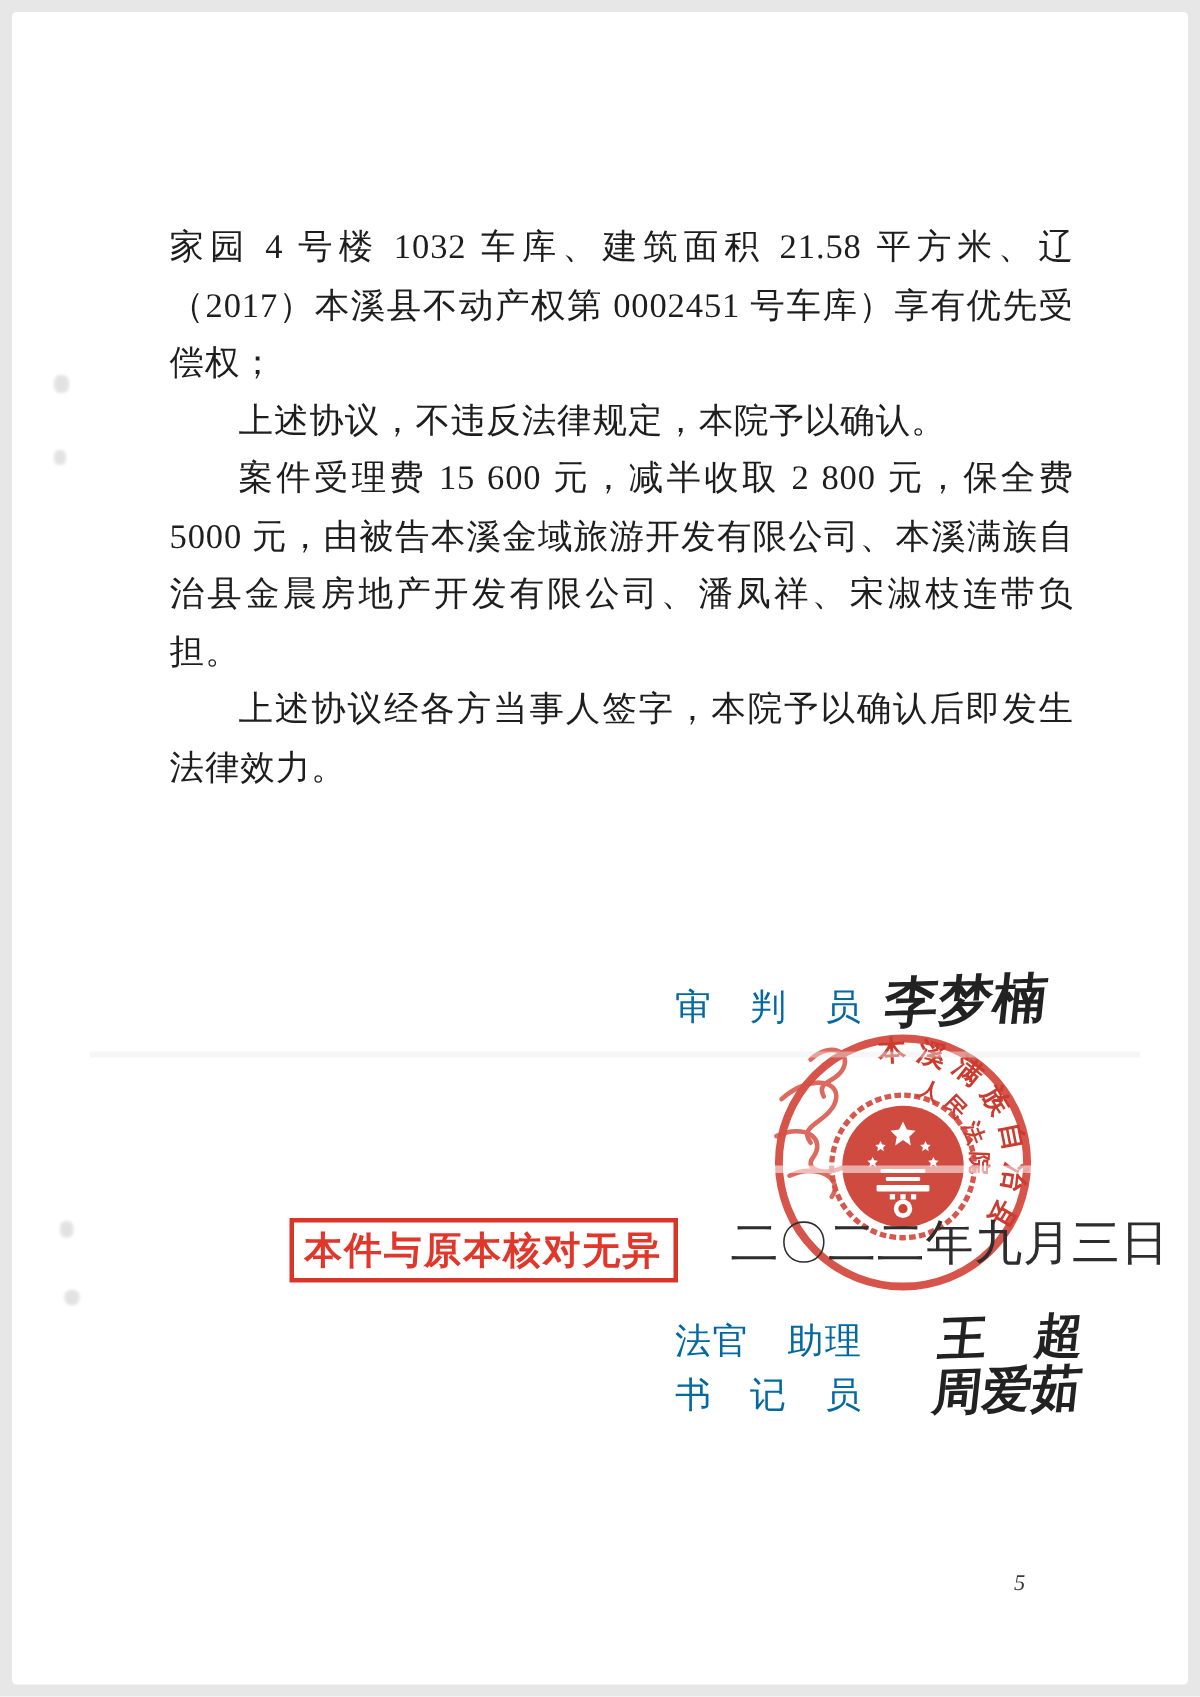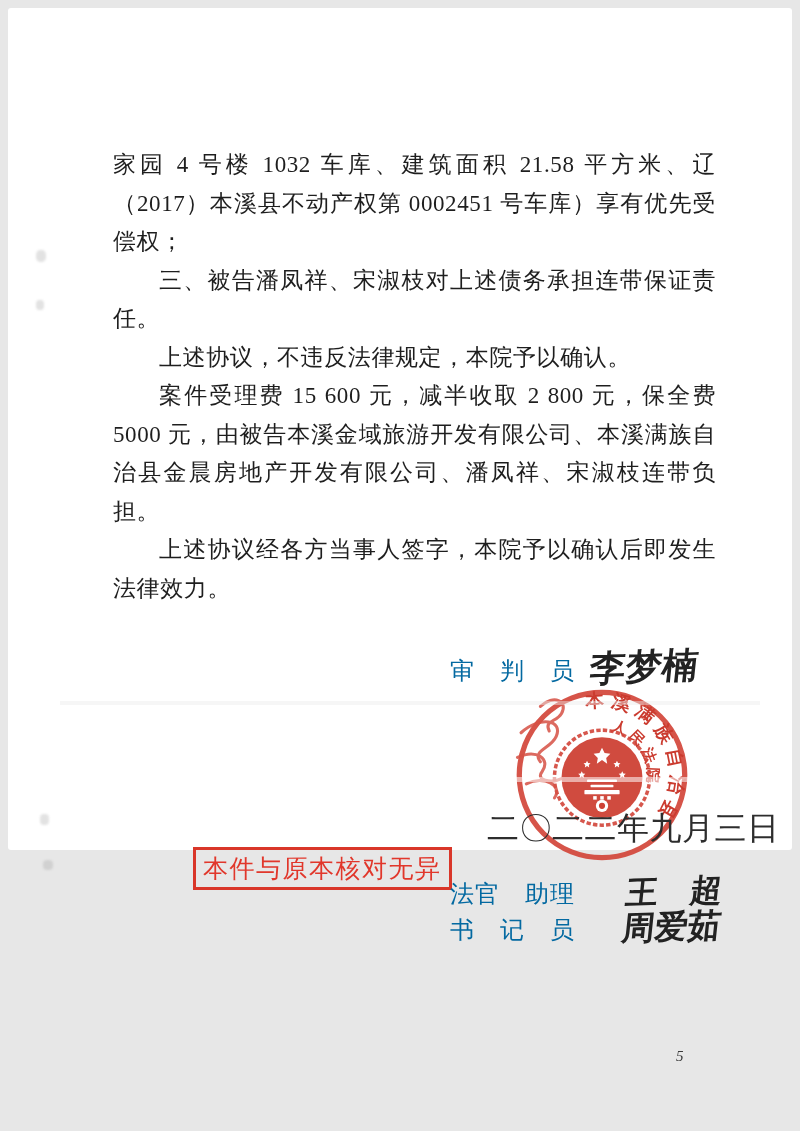--- a/index.html
+++ b/index.html
@@ -3,21 +3,21 @@
 <meta charset="utf-8">
 <style>
   html,body{margin:0;padding:0;}
   body{
     width:800px;height:1131px;position:relative;
     background:#e7e7e7;
     font-family:"Liberation Serif","DejaVu Serif",serif;
     overflow:hidden;
   }
   .page{
-    position:absolute;left:8px;top:8px;width:784px;height:842px;
+    position:absolute;left:8px;top:8px;width:784px;height:1115px;
     background:#ffffff;border-radius:3px;
   }
   
   .body-text{
     position:absolute;left:105px;top:138px;width:603px;
     font-size:23px;line-height:38.5px;letter-spacing:0.6px;
     color:#1e1e1e;text-align:justify;
   }
   .para{margin:0;}
   .para.indent{text-indent:2em;}
@@ -42,43 +42,41 @@
   .streak-2{left:52px;top:769px;width:700px;height:5px;background:rgba(255,255,255,0.55);}
   
   .date{
     position:absolute;left:479px;top:799px;z-index:3;
     font-size:32px;color:#2d2d2d;white-space:nowrap;letter-spacing:0.5px;
   }
   
   .stamp{
     position:absolute;left:185px;top:804px;z-index:3;
     border:3px solid #d93629;color:#e1372b;
-    font-size:25px;font-weight:normal;letter-spacing:1.5px;
+    font-size:25px;font-weight:bold;letter-spacing:1.5px;
     padding:2px 7px;white-space:nowrap;
     background:rgba(255,255,255,0.0);
-    margin-top:35px;
   }
   .page-number{
     position:absolute;left:668px;top:1040px;
     font-size:15px;font-style:italic;color:#3a3a3a;
   }
   .artifact{position:absolute;background:#9a9a9a;opacity:.28;filter:blur(1px);border-radius:40%;}
   .artifact-1{left:28px;top:242px;width:10px;height:12px;}
   .artifact-2{left:28px;top:292px;width:8px;height:10px;}
   .artifact-3{left:32px;top:806px;width:9px;height:11px;}
   .artifact-4{left:35px;top:852px;width:10px;height:10px;}
 </style>
 </head>
 <body>
 
 <div class="page">
 
   <div class="body-text">
     <p class="para">家园 4 号楼 1032 车库、建筑面积 21.58 平方米、辽（2017）本溪县不动产权第 0002451 号车库）享有优先受偿权；</p>
-    <p class="para indent">三、被告潘凤祥、宋淑枝对上述债务承担连带保证责任。</p>
     <p class="para indent">上述协议，不违反法律规定，本院予以确认。</p>
     <p class="para indent">案件受理费 15 600 元，减半收取 2 800 元，保全费 5000 元，由被告本溪金域旅游开发有限公司、本溪满族自治县金晨房地产开发有限公司、潘凤祥、宋淑枝连带负担。</p>
     <p class="para indent">上述协议经各方当事人签字，本院予以确认后即发生法律效力。</p>
   </div>
 
   <div class="sig-row judge-row">
     <span class="sig-role">审　判　员</span>
     <span class="sig-name">李梦楠</span>
   </div>
 

